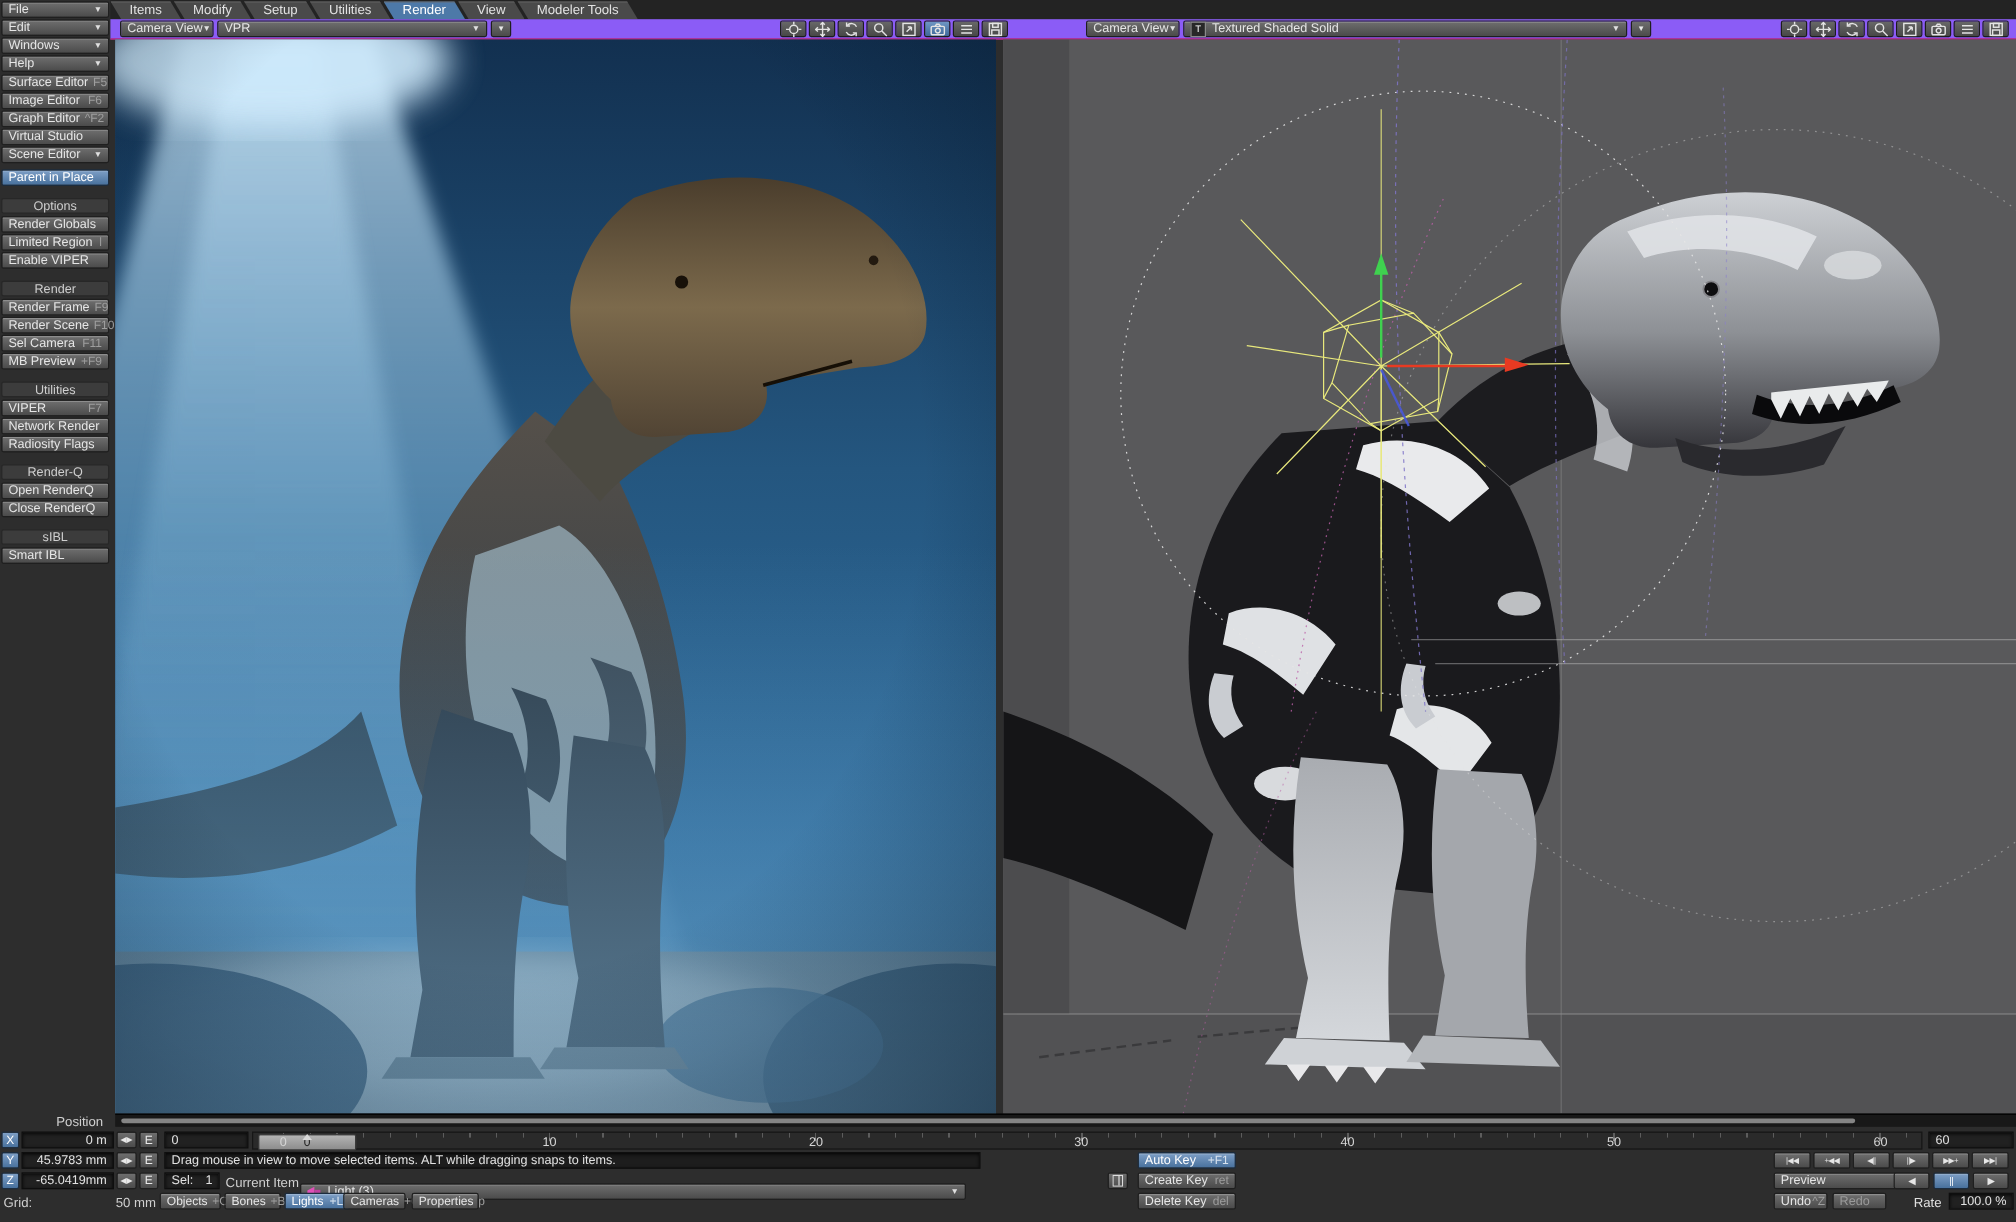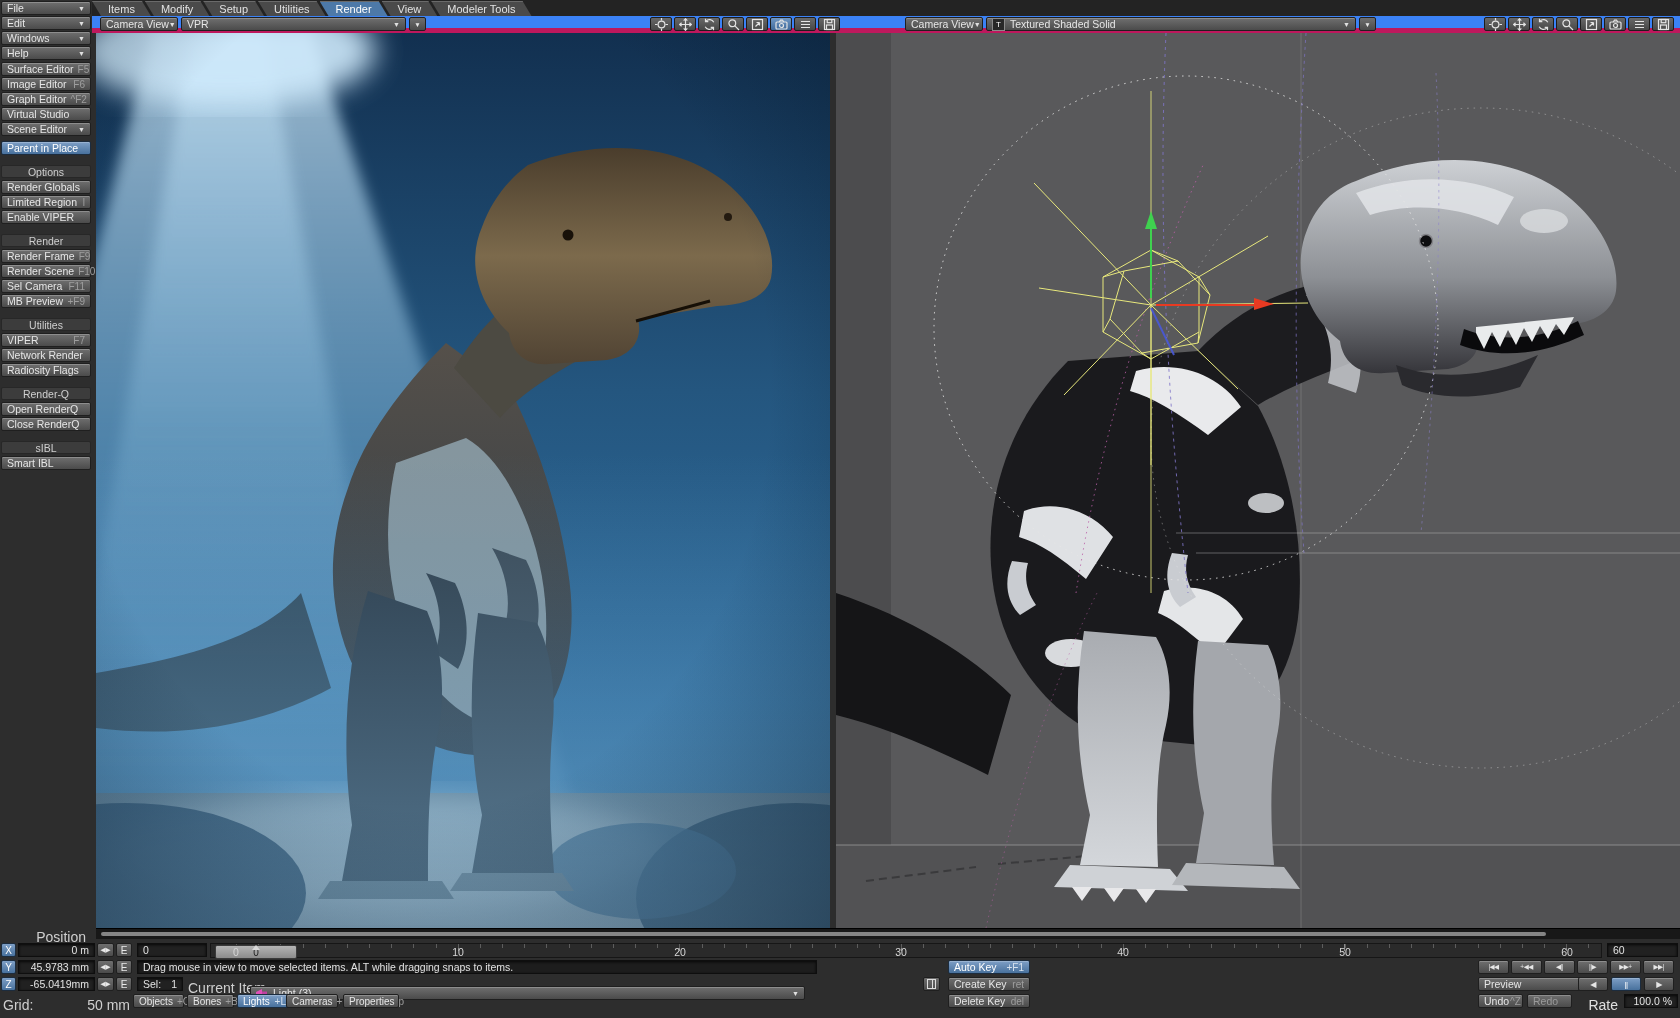--- a/index.html
+++ b/index.html
@@ -23,21 +23,21 @@
   .mini{position:absolute;height:14px;width:17px;box-sizing:border-box;display:flex;align-items:center;
        justify-content:center;background:linear-gradient(#6f6f6f,#4b4b4b);border:1px solid #1f1f1f;
        border-radius:2px;font-size:6.5px;color:#e8e8e8}
   
   #tabbar{position:absolute;left:92px;top:0;width:1588px;height:16px;background:#232323;display:flex;align-items:flex-end}
   .tab{height:15px;display:flex;align-items:center;padding:0 16px;background:#4a4a4a;color:#e2e2e2;
        font-size:11px;margin-right:-6px;clip-path:polygon(0 0,calc(100% - 9px) 0,100% 100%,9px 100%);
        border-top:1px solid #6a6a6a;box-sizing:border-box}
   .tab.active{background:#4d79a8;color:#fff}
   
-  #vpheader{position:absolute;left:92px;top:16px;width:1588px;height:17px;background:#3b82f6;border-bottom:5px solid #be185d;box-sizing:border-box}
+  #vpheader{position:absolute;left:92px;top:16px;width:1588px;height:17px;background:#8b5cf6;border-bottom:1px solid #be185d;box-sizing:border-box}
   .vbtn{position:absolute;top:1px;width:22px;height:14px;box-sizing:border-box;display:flex;align-items:center;justify-content:center;
         background:linear-gradient(#686868,#474747);border:1px solid #1d1d1d;border-radius:2px}
   .vbtn.blue{background:linear-gradient(#6f97c4,#3f699a)}
   .vbtn svg{stroke:#e3e3e3;fill:none;stroke-width:1.2px}
   
   .side-slot{left:1px;width:90px}
   
   #vp-left{position:absolute;left:96px;top:33px;width:734px;height:895px;background:#1b3c5c}
   #vp-right{position:absolute;left:836px;top:33px;width:844px;height:895px;background:#58585a}
   
@@ -48,21 +48,21 @@
   #ruler{position:absolute;left:210px;top:943px;width:1392px;height:15px;background:#2a2a2a;border:1px solid #161616;box-sizing:border-box;
         background-image:repeating-linear-gradient(90deg,#5d5d5d 0 1px,transparent 1px 22.17px),
                          repeating-linear-gradient(90deg,#8a8a8a 0 1px,transparent 1px 221.7px);
         background-size:100% 4px,100% 7px;background-repeat:no-repeat;background-position:25px 0,25px 0}
   .tick{position:absolute;top:2px;width:34px;margin-left:-17px;text-align:center;color:#d6d6d6;font-size:10.5px}
   #playhead{position:absolute;left:4px;top:1px;width:80px;height:12px;background:linear-gradient(#b4b4b4,#8c8c8c);
         border:1px solid #3a3a3a;border-radius:2px;color:#1a1a1a;display:flex;align-items:center;justify-content:center;font-size:10px}
   #playhead::before{content:"";position:absolute;top:-1px;left:50%;margin-left:-4px;border-left:4px solid transparent;
         border-right:4px solid transparent;border-bottom:5px solid #d8d8d8}
   .tbtn{font-size:6.5px;letter-spacing:-.5px;justify-content:center}
-  .rowlabel{position:absolute;color:#cfcfcf;font-size:14px}
+  .rowlabel{position:absolute;color:#cfcfcf;font-size:11px}
 </style>
 </head>
 <body>
 
 <div id="tabbar">
   <div class="tab">Items</div>
   <div class="tab">Modify</div>
   <div class="tab">Setup</div>
   <div class="tab">Utilities</div>
   <div class="tab active">Render</div>

